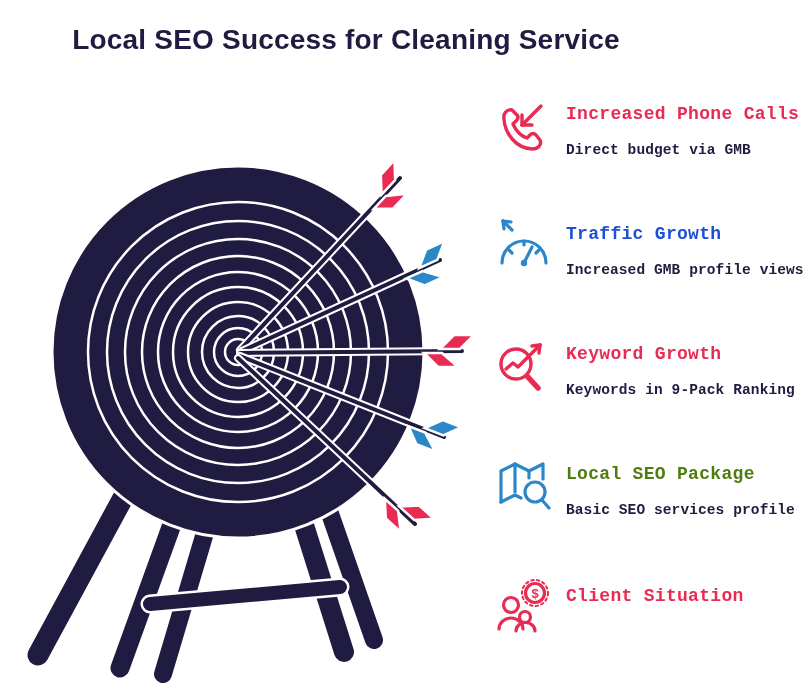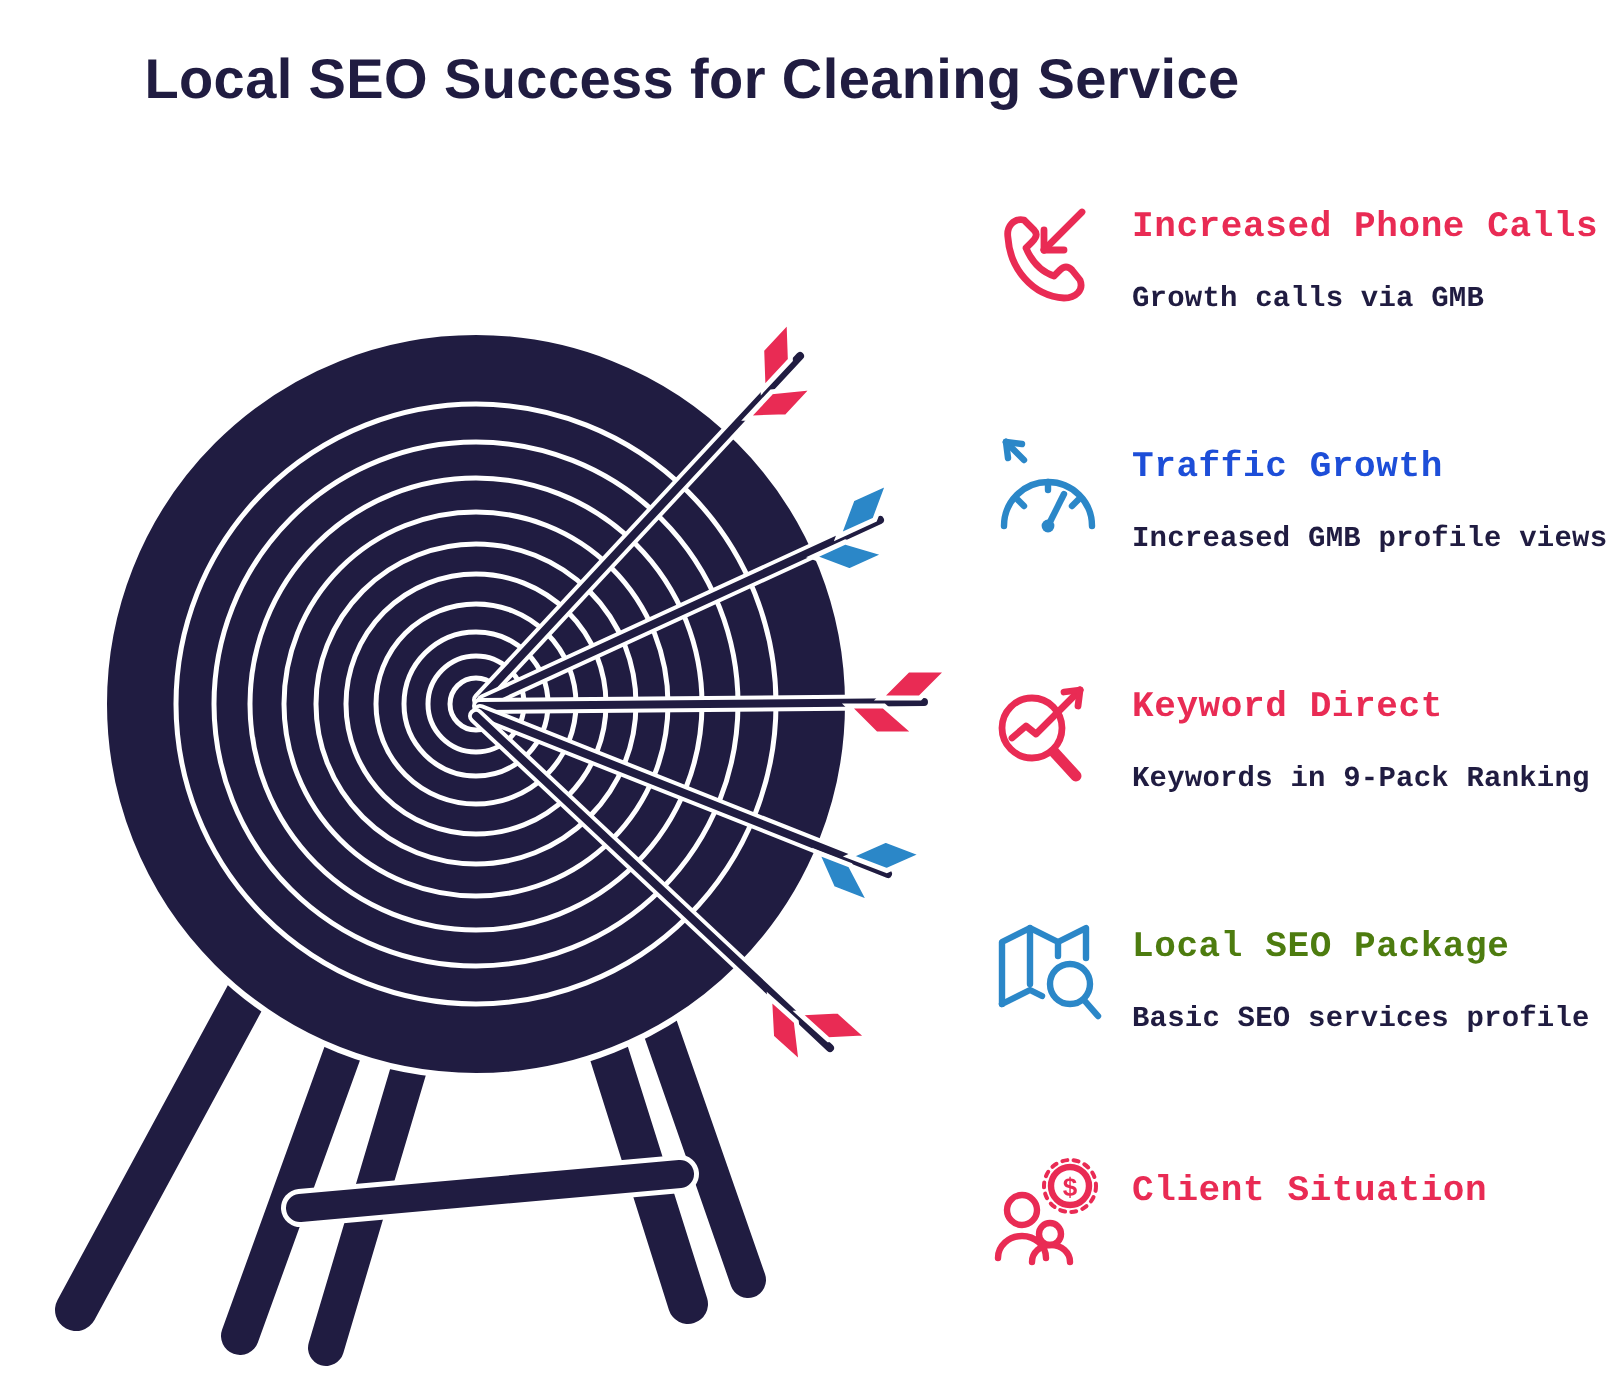--- a/index.html
+++ b/index.html
@@ -130,21 +130,21 @@
     <div class="feature-icon" style="color: rgb(233, 43, 84);">
       <svg width="56" height="58" viewBox="0 0 56 58" fill="none" stroke="currentColor" stroke-width="3.4" stroke-linecap="round" stroke-linejoin="round">
         <path d="M46,10 L27,29"></path>
           <path d="M27,29 L27,19"></path>
           <path d="M27,29 L37,29"></path>
         <path d="M9,23 c-1,-6 3,-10 8,-9 l5,5 c2,2 1,4 -1,6 l-3,3 c3,7 8,12 14,14 l3,-3 c2,-2 4,-2 6,0 l4,5 c2,5 -2,9 -8,9 C21,52 10,38 9,23 z"></path>
       </svg>
     </div>
     <div class="feature-text">
       <div class="feature-label" style="color: rgb(233, 43, 84);">Increased Phone Calls</div>
-      <div class="feature-desc">Growth calls via GMB</div>
+      <div class="feature-desc">Direct budget via GMB</div>
     </div>
   </div>
 
   <div class="feature f2">
     <div class="feature-icon" style="color: rgb(43, 135, 200);">
       <svg width="56" height="58" viewBox="0 0 56 58" fill="none" stroke="currentColor" stroke-width="3.2" stroke-linecap="round" stroke-linejoin="round">
         <path d="M17,14 L8,5"></path>
           <path d="M8,5 L16,6"></path>
           <path d="M8,5 L9,13"></path>
         <path d="M7,47 a22,22 0 0 1 44,0"></path>
@@ -166,21 +166,21 @@
       <svg width="56" height="58" viewBox="0 0 56 58" fill="none" stroke="currentColor" stroke-width="3.4" stroke-linecap="round" stroke-linejoin="round">
         <circle cx="21" cy="28" r="15"></circle>
         <path d="M11,33 l7,-6 l5,4 l10,-10"></path>
         <path d="M33,21 L45,9"></path>
           <path d="M45,9 L37,10"></path>
           <path d="M45,9 L44,17"></path>
         <path d="M32,40 L43,52" stroke-width="5.5"></path>
       </svg>
     </div>
     <div class="feature-text">
-      <div class="feature-label" style="color: rgb(233, 43, 84);">Keyword Direct</div>
+      <div class="feature-label" style="color: rgb(233, 43, 84);">Keyword Growth</div>
       <div class="feature-desc">Keywords in 9-Pack Ranking</div>
     </div>
   </div>
 
   <div class="feature f4">
     <div class="feature-icon" style="color: rgb(43, 135, 200);">
       <svg width="56" height="58" viewBox="0 0 56 58" fill="none" stroke="currentColor" stroke-width="3.2" stroke-linecap="round" stroke-linejoin="round">
         <path d="M6,46 V15 L20,8 V36"></path>
         <path d="M6,46 L20,39 l6,3"></path>
         <path d="M20,8 L34,15 V22"></path>

